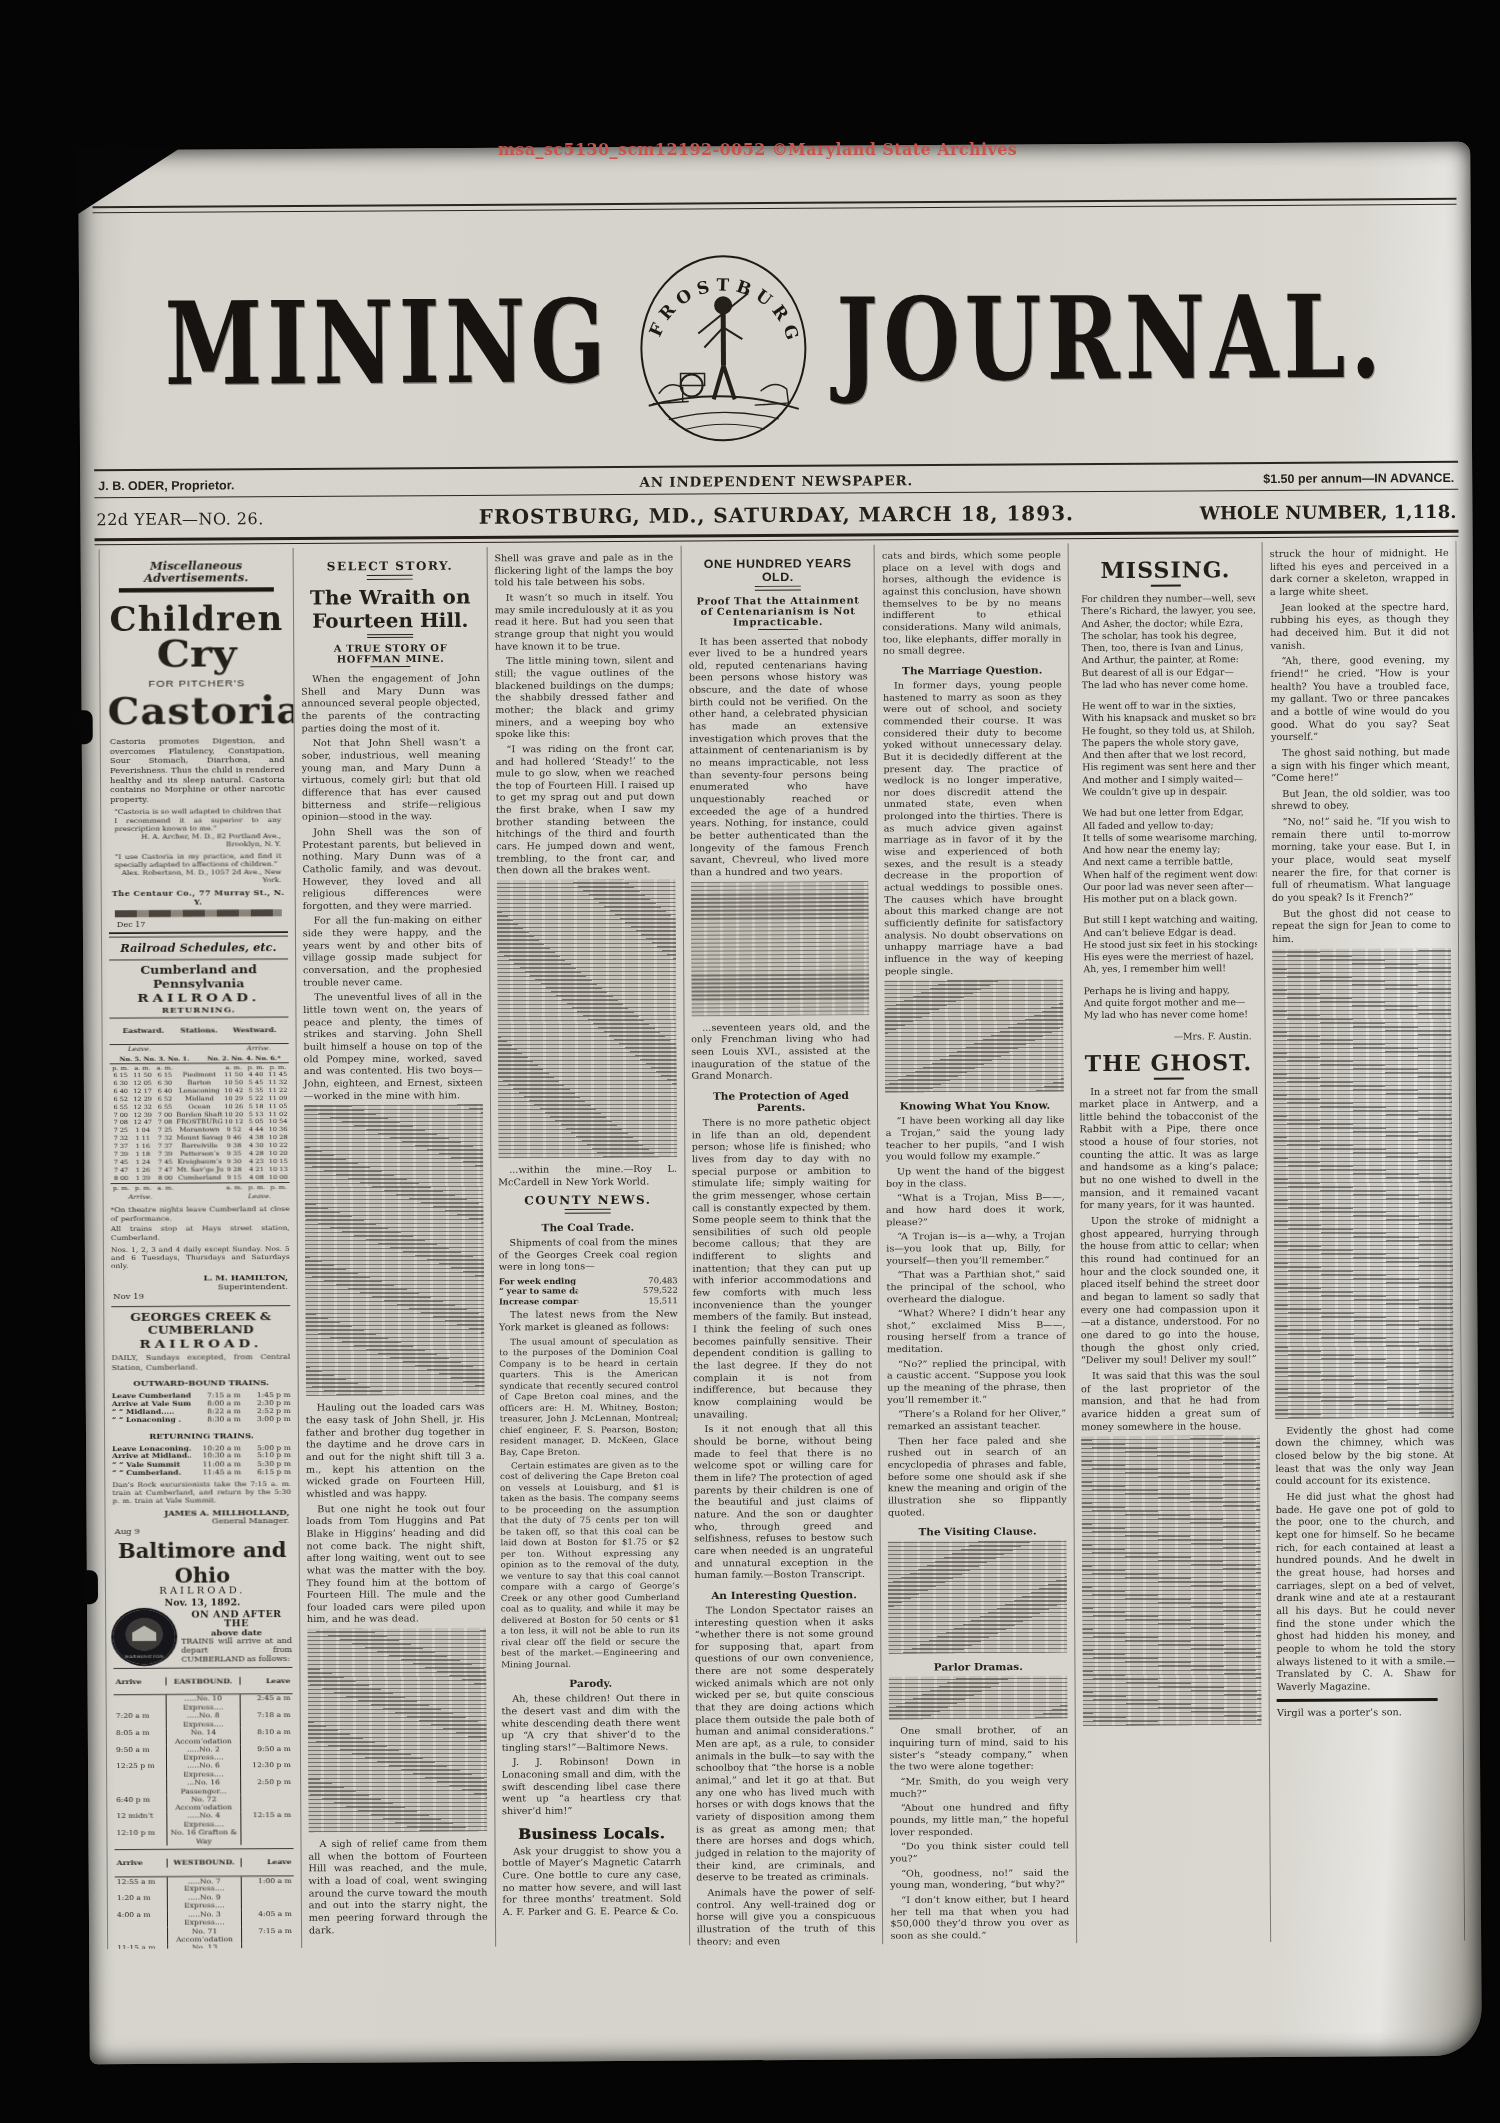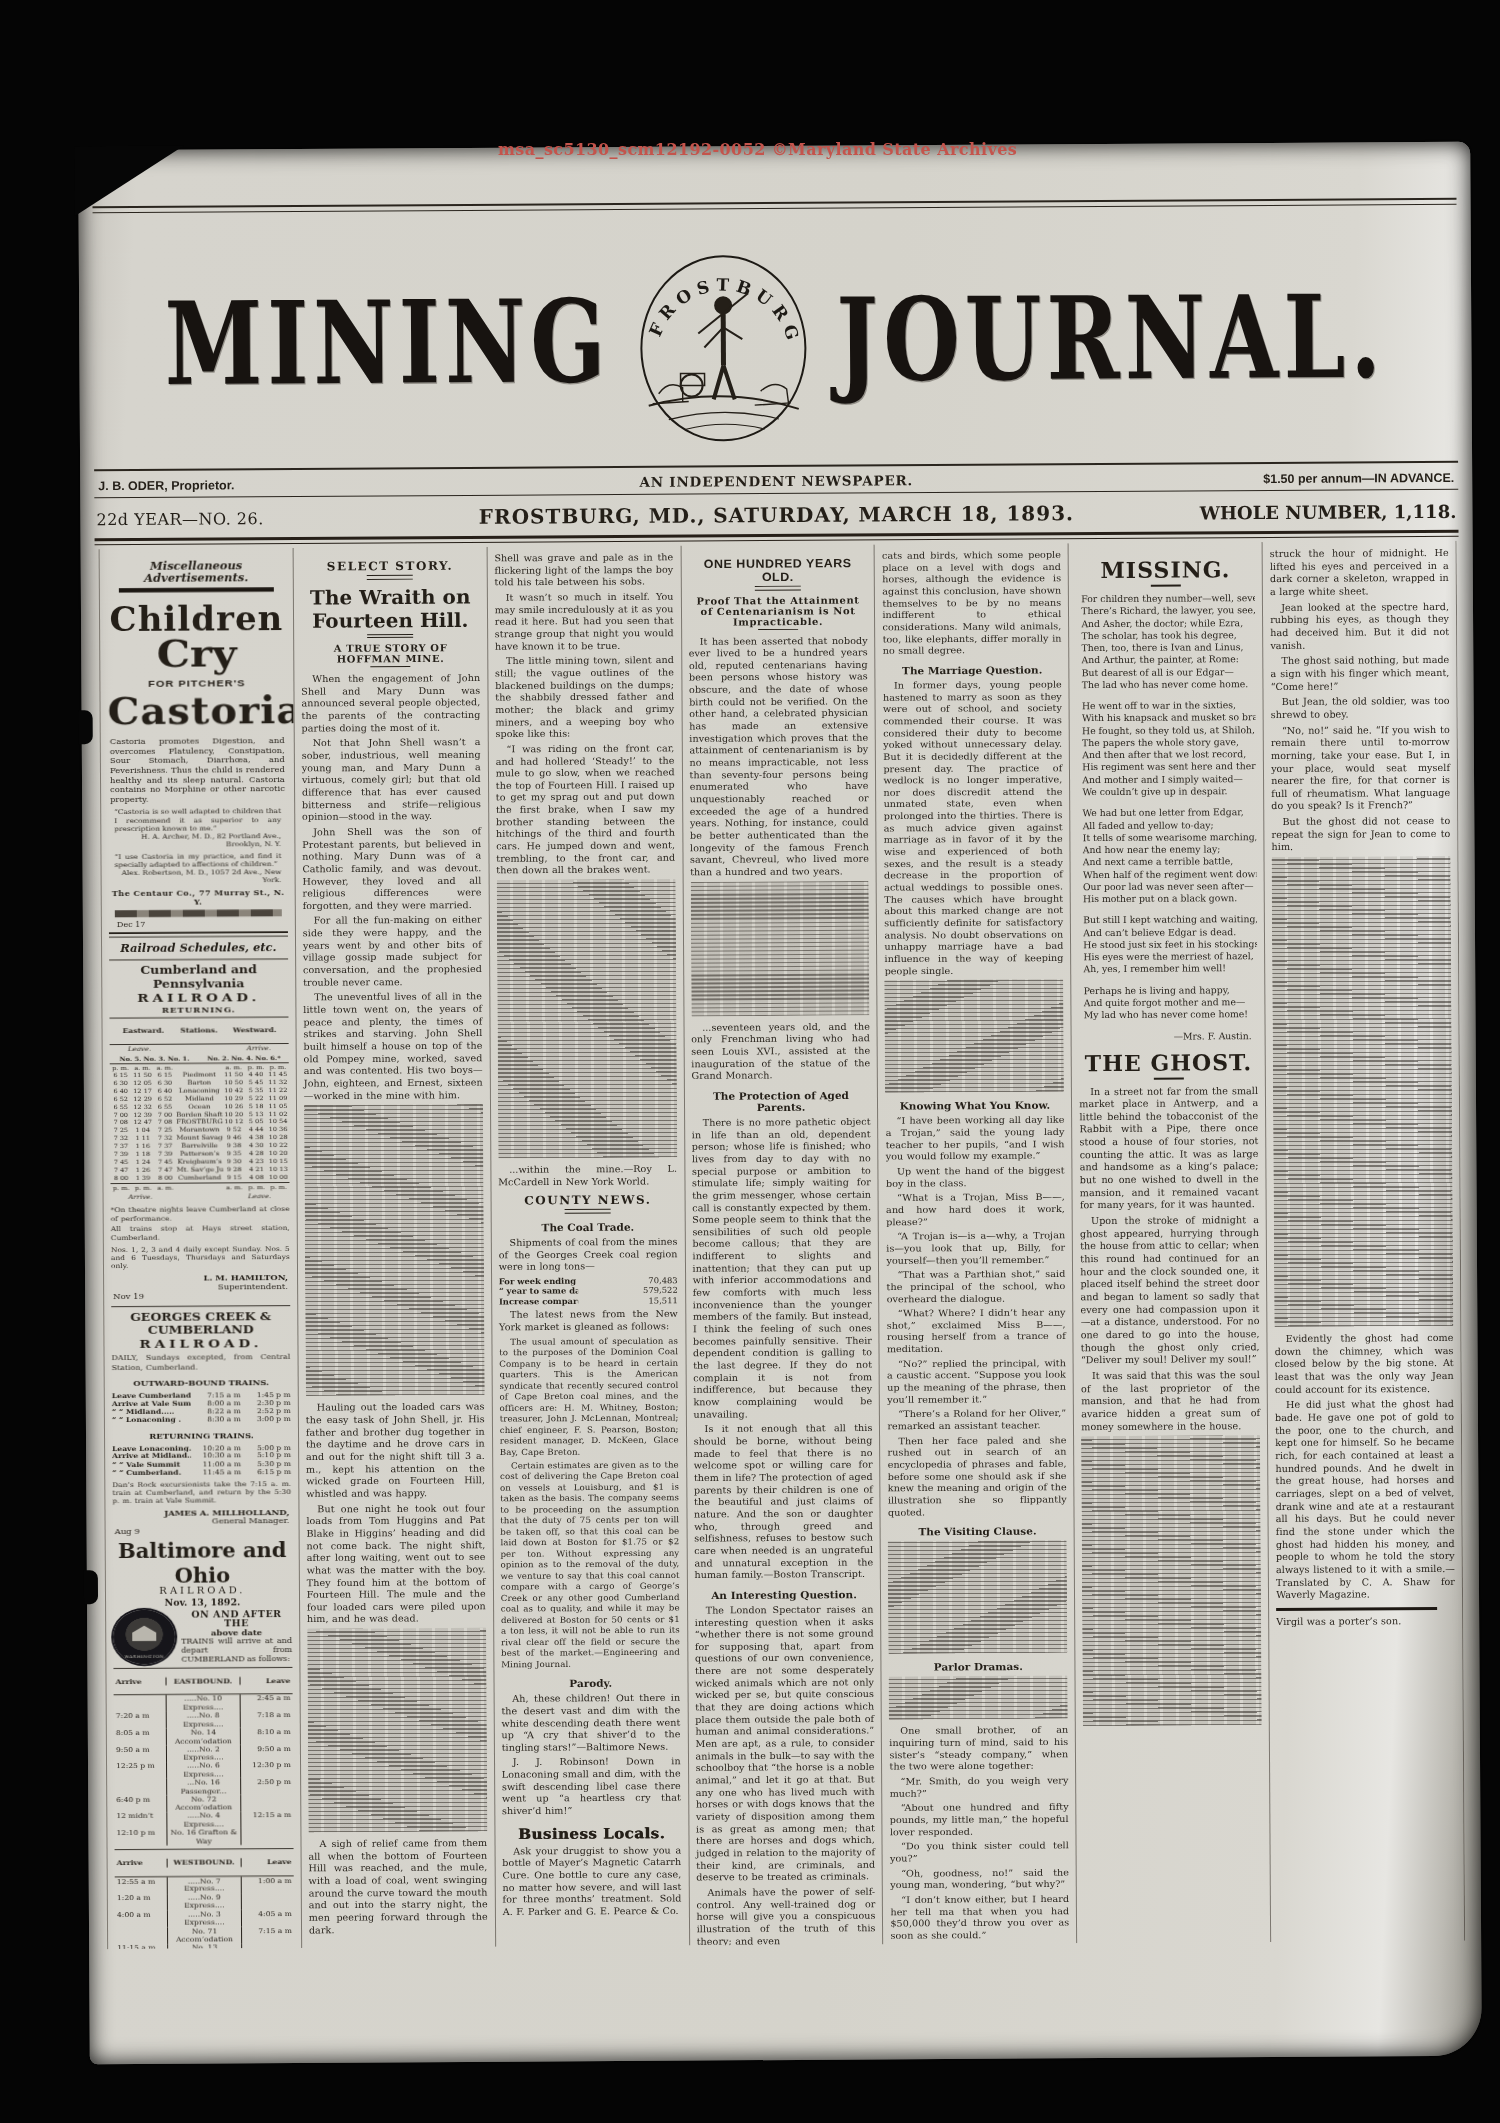--- a/index.html
+++ b/index.html
@@ -93,21 +93,21 @@
   .both{display:flex;border-top:1px solid #241f18;border-bottom:1px solid #241f18;font-weight:bold;padding:10px 0;}
   .both span,.botr span{padding:0 2px;}
   .both .c1,.botr .c1{width:48px;} .both .c3,.botr .c3{width:48px;text-align:right;}
   .both .c2,.botr .c2{flex:1;text-align:center;border-left:1px solid #241f18;border-right:1px solid #241f18;}
   .botr{display:flex;}
   
   .adC{text-align:center;margin:2px 0 4px;}
   .adC .bar{height:5px;background:#1d1813;margin:2px 12px 10px;}
   .adC .l1{font-size:34px;font-weight:bold;transform:scaleY(1.1);letter-spacing:1px;}
   .adC .l2{font-size:42px;font-weight:bold;margin-top:-4px;}
-  .adC .l3{font-size:11px;font-weight:bold;font-family:"Liberation Sans",sans-serif;letter-spacing:1px;margin:2px 0;}
+  .adC .l3{font-size:11px;font-weight:normal;font-family:"Liberation Sans",sans-serif;letter-spacing:1px;margin:2px 0;}
   .adC .l4{font-size:40px;font-weight:bold;letter-spacing:1px;margin-bottom:6px;transform:scaleY(1.05);}
   .adC .bd{font-size:8.4px;text-align:justify;margin:0 2px 5px;line-height:1.3;}
   .adC .qt{font-size:7.4px;text-align:justify;margin:0 6px 4px;line-height:1.25;}
   .adC .qs{display:block;text-align:right;}
   .adC .firm{font-size:8px;font-weight:bold;letter-spacing:.5px;margin:3px 0;}
   .adC .gbar{height:8px;margin:4px 6px;background:repeating-linear-gradient(90deg,#4a443c 0 22px,#8a847a 22px 34px);}
   .adC .dt{text-align:left;font-size:8px;margin:3px 0 0 8px;}
   .adC .endr{border-top:2px solid #241f18;border-bottom:1px solid #241f18;height:3px;margin:4px 0 0;}
   .adBO{margin:2px 0 4px;}
   .adBO .a{font-size:21px;font-weight:bold;text-align:center;transform:scaleY(1.15);}
@@ -699,20 +699,21 @@
             <p class="para">In a street not far from the small market place in Antwerp, and a little behind the tobacconist of the Rabbit with a Pipe, there once stood a house of four stories, not counting the attic. It was as large and handsome as a king’s palace; but no one wished to dwell in the mansion, and it remained vacant for many years, for it was haunted.</p>
             <p class="para">Upon the stroke of midnight a ghost appeared, hurrying through the house from attic to cellar; when this round had continued for an hour and the clock sounded one, it placed itself behind the street door and began to lament so sadly that every one had compassion upon it—at a distance, understood. For no one dared to go into the house, though the ghost only cried, “Deliver my soul! Deliver my soul!”</p>
             <p class="para">It was said that this was the soul of the last proprietor of the mansion, and that he had from avarice hidden a great sum of money somewhere in the house.</p>
             <div class="fade" style="height: 290px;"></div>
           </div>
         </div>
         <div class="col">
           <div class="cwrap" style="transform: scaleY(1);">
             <p class="para ni">struck the hour of midnight. He lifted his eyes and perceived in a dark corner a skeleton, wrapped in a large white sheet.</p>
             <p class="para">Jean looked at the spectre hard, rubbing his eyes, as though they had deceived him. But it did not vanish.</p>
+            <p class="para">“Ah, there, good evening, my friend!” he cried. “How is your health? You have a troubled face, my gallant. Two or three pancakes and a bottle of wine would do you good. What do you say? Seat yourself.”</p>
             <p class="para">The ghost said nothing, but made a sign with his finger which meant, “Come here!”</p>
             <p class="para">But Jean, the old soldier, was too shrewd to obey.</p>
             <p class="para">“No, no!” said he. “If you wish to remain there until to-morrow morning, take your ease. But I, in your place, would seat myself nearer the fire, for that corner is full of rheumatism. What language do you speak? Is it French?”</p>
             <p class="para">But the ghost did not cease to repeat the sign for Jean to come to him.</p>
             <div class="fade" style="height: 470px;"></div>
             <p class="para">Evidently the ghost had come down the chimney, which was closed below by the big stone. At least that was the only way Jean could account for its existence.</p>
             <p class="para">He did just what the ghost had bade. He gave one pot of gold to the poor, one to the church, and kept one for himself. So he became rich, for each contained at least a hundred pounds. And he dwelt in the great house, had horses and carriages, slept on a bed of velvet, drank wine and ate at a restaurant all his days. But he could never find the stone under which the ghost had hidden his money, and people to whom he told the story always listened to it with a smile.—Translated by C. A. Shaw for Waverly Magazine.</p>
             <div class="thickrule"></div>
             <p class="para ni">Virgil was a porter’s son.</p>
           </div>

